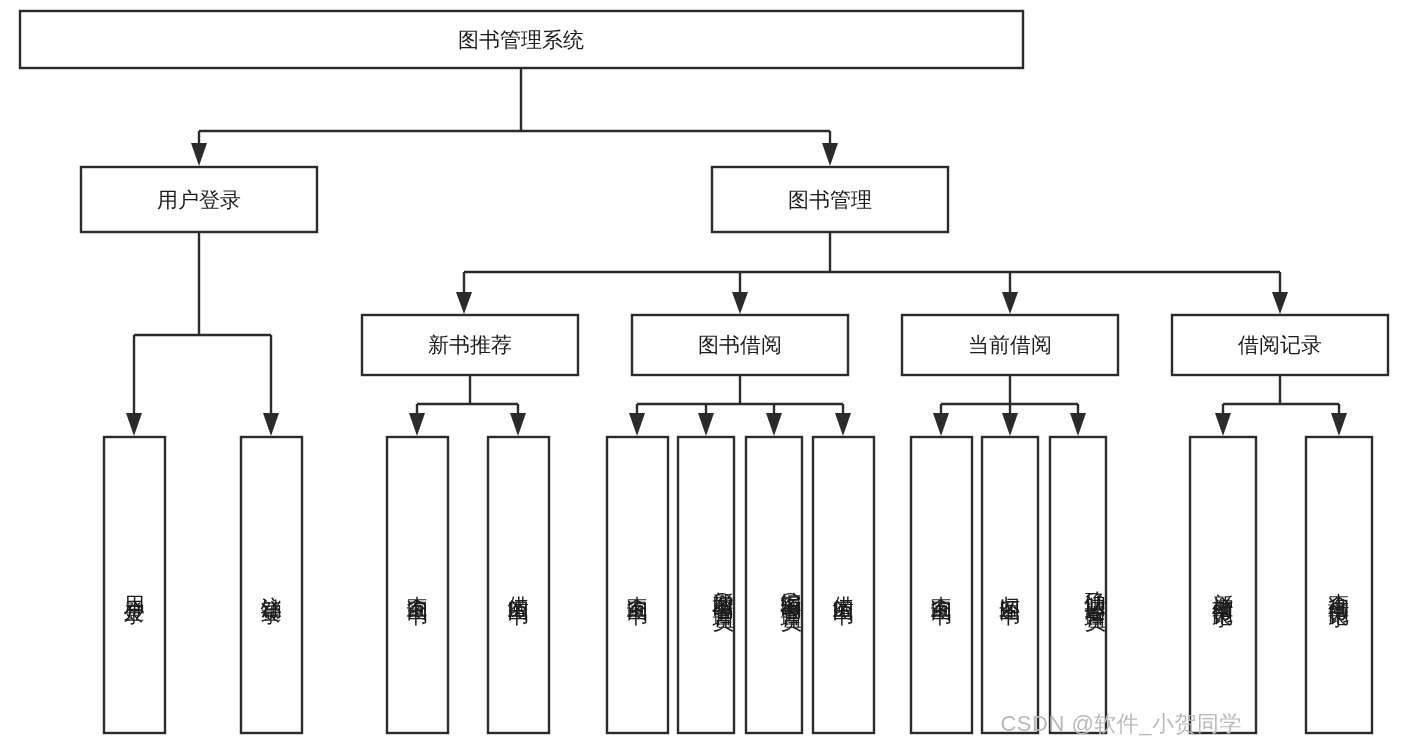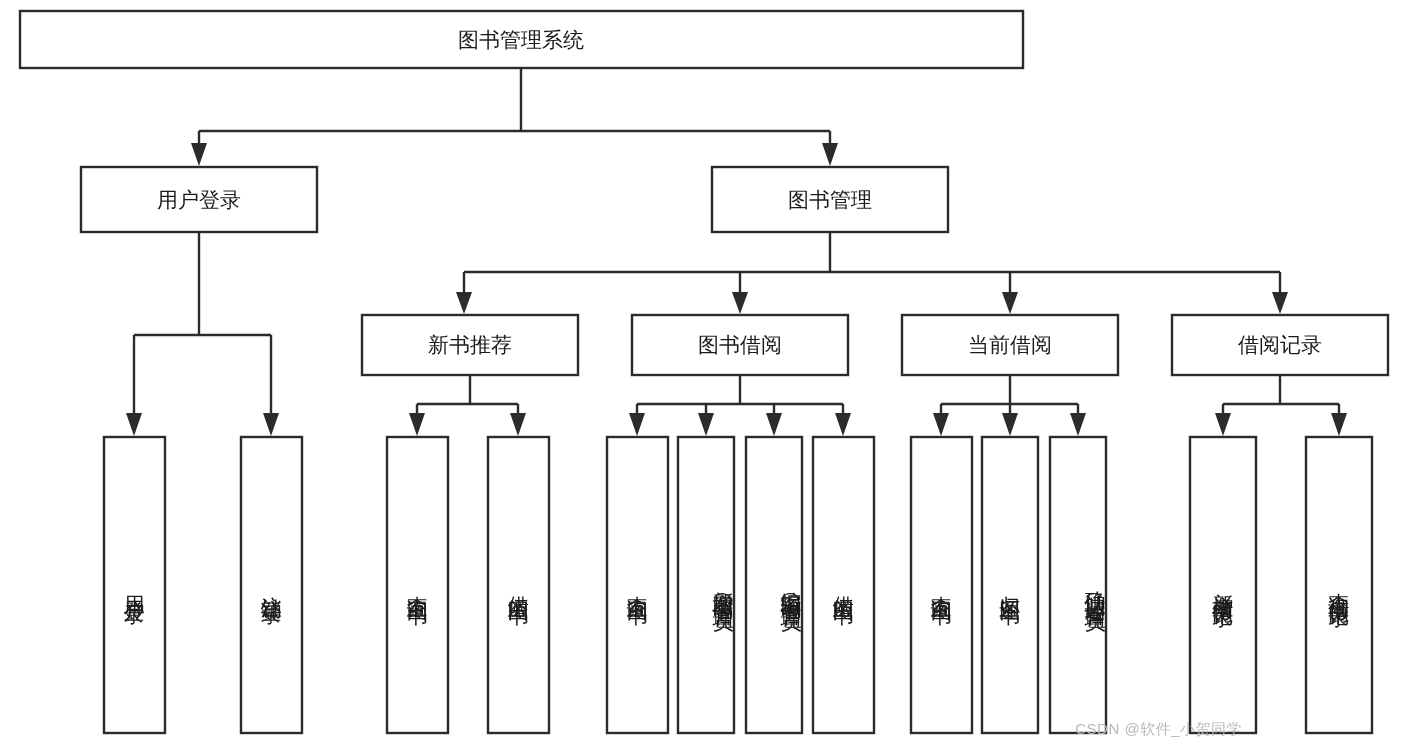--- a/index.html
+++ b/index.html
@@ -63,21 +63,21 @@
     align-items: center;
     justify-content: center;
     pointer-events: none;
     user-select: none;
   }
   .watermark {
     position: absolute;
     right: 10px;
     bottom: 8px;
     font-family: "Liberation Sans", "DejaVu Sans", sans-serif;
-    font-size: 15px;
+    font-size: 22px;
     color: #b9b9b9;
     letter-spacing: 0.5px;
     white-space: nowrap;
   }
 </style>
 </head>
 <body>
 
 <div id="diagram-root">
 

